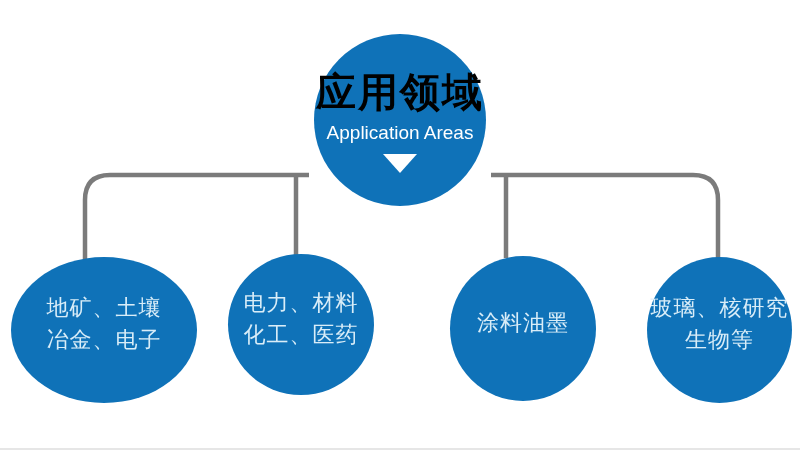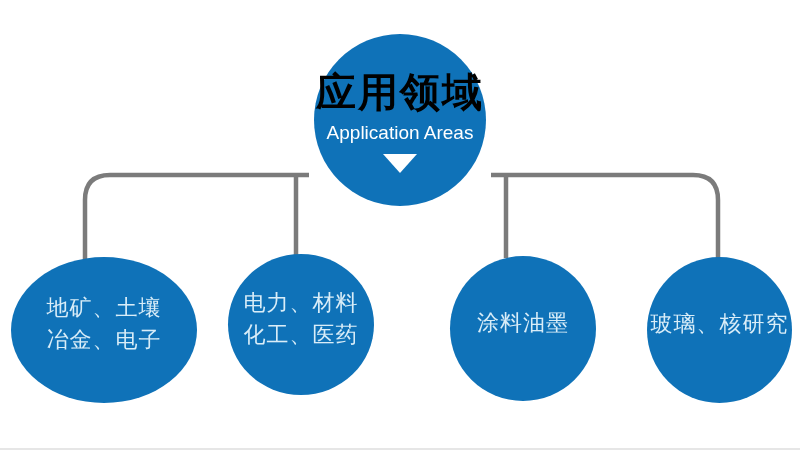--- a/index.html
+++ b/index.html
@@ -123,17 +123,18 @@
 
   <div class="circle node node-3">
     <div class="node-inner">
       <span class="line">涂料油墨</span>
     </div>
   </div>
 
   <div class="circle node node-4">
     <div class="node-inner">
       <span class="line">玻璃、核研究</span>
+      <span class="line">生物等</span>
     </div>
   </div>
 
   <div class="bottom-divider"></div>
 </div>
 
 </body></html>

